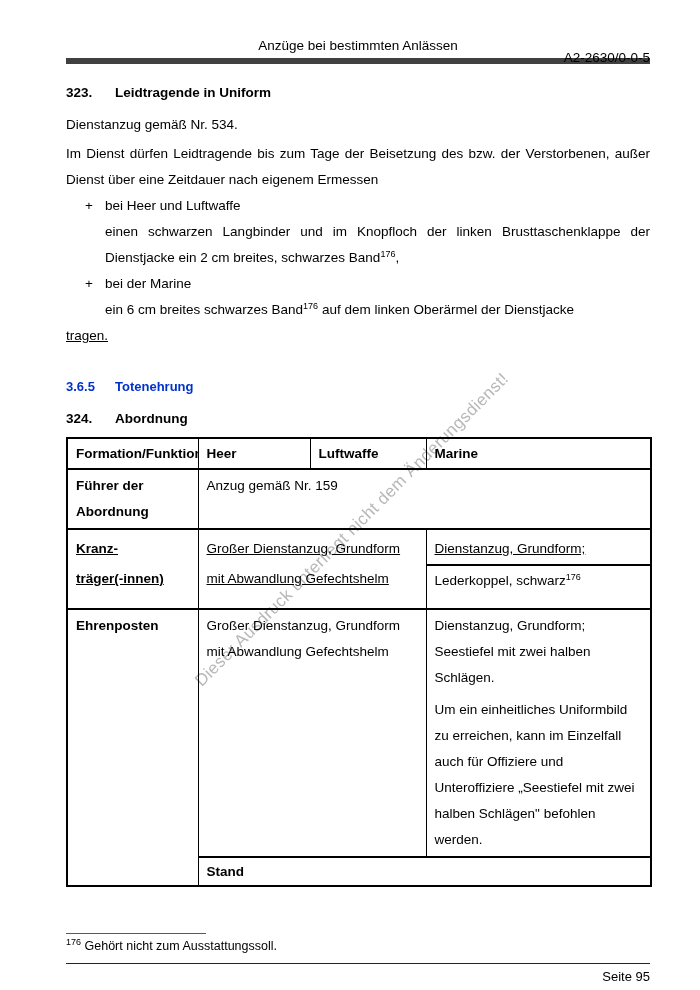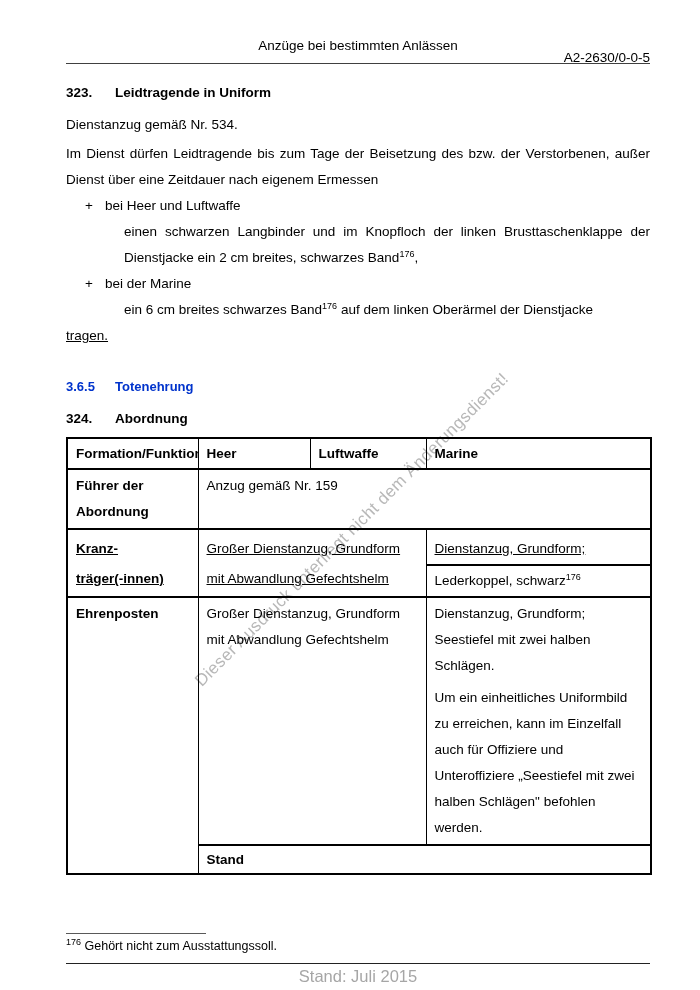--- a/index.html
+++ b/index.html
@@ -20,40 +20,40 @@
     position:absolute;top:492px;left:352px;z-index:1;
     transform:translate(-50%,-50%) rotate(-45deg);
     white-space:nowrap;font-size:17px;letter-spacing:.4px;
     color:var(--watermark-color);pointer-events:none;
   }
   .content{position:relative;z-index:2;}
 
   
   .doc-header{
     position:relative;margin:38px 50px 0 66px;
-    padding-bottom:9px;border-bottom:1px solid #404040;
+    padding-bottom:9px;border-bottom:6px solid #404040;
     height:26px;
   }
   .doc-header .hdr-title{
     position:absolute;left:50%;transform:translateX(-50%);top:0;
     white-space:nowrap;
   }
   .doc-header .hdr-doc{position:absolute;right:0;top:12px;white-space:nowrap;}
 
   .main{margin:0 50px 0 66px;}
 
   .num-heading{margin-top:20px;font-weight:bold;line-height:17px;}
   .num-heading .h-num{display:inline-block;width:49px;}
 
   .p-intro{margin-top:15px;line-height:17px;}
   .p-body{margin-top:8px;line-height:26px;text-align:justify;}
 
   .list-row{line-height:26px;}
   .list-row .plus{display:inline-block;width:20px;margin-left:19px;}
-  .list-text{margin-left:58px;line-height:26px;}
+  .list-text{margin-left:39px;line-height:26px;}
   .list-text.justify{text-align:justify;}
   .closing{line-height:26px;text-decoration:underline;}
 
   sup{font-size:9px;line-height:0;}
 
   .blue-heading{
     margin-top:28px;color:var(--heading-blue);
     font-weight:bold;font-size:13px;line-height:19px;
   }
   .blue-heading .h-num{display:inline-block;width:49px;}
@@ -66,21 +66,21 @@
   }
   table.uniform-table td{
     border:solid #000;border-width:2px 1px;
     vertical-align:top;padding:3px 8px;line-height:26px;
     overflow:hidden;
   }
   td.bold{font-weight:bold;}
   tr.r-head td{height:29px;line-height:22px;padding-top:4px;}
   tr.r-fuehrer td{height:55px;}
   tr.r-kranz-a td{height:31px;line-height:30px;padding-top:4px;padding-bottom:0;text-decoration:underline;}
-  tr.r-kranz-b td{height:31px;line-height:30px;padding-top:0;padding-bottom:0;}
+  tr.r-kranz-b td{height:31px;line-height:30px;padding-top:0;padding-bottom:12px;}
   tr.r-ehren td{height:155px;}
   tr.r-waffe td{height:28px;line-height:21px;padding-top:3px;}
   td .cell-p + .cell-p{margin-top:6px;}
 
   
   .bottom{position:absolute;left:66px;right:50px;top:895px;z-index:2;}
   .fn-rule{width:140px;border-top:1px solid #595959;}
   .fn-text{margin-top:4px;font-size:12.5px;line-height:16px;}
   .footer-rule{margin-top:9px;border-top:1px solid #222;}
   .page-num{margin-top:5px;text-align:right;font-size:13px;}
@@ -186,17 +186,18 @@
       </table>
 
     </div>
 
     <div class="bottom">
       <div class="fn-rule"></div>
       <div class="fn-text">
         <sup>176</sup> <span>Gehört nicht zum Ausstattungssoll.</span>
       </div>
       <div class="footer-rule"></div>
+      <div class="page-num">Seite 95</div>
       <div class="stand">Stand: Juli 2015</div>
     </div>
 
   </div>
 </div>
 
 </body></html>

